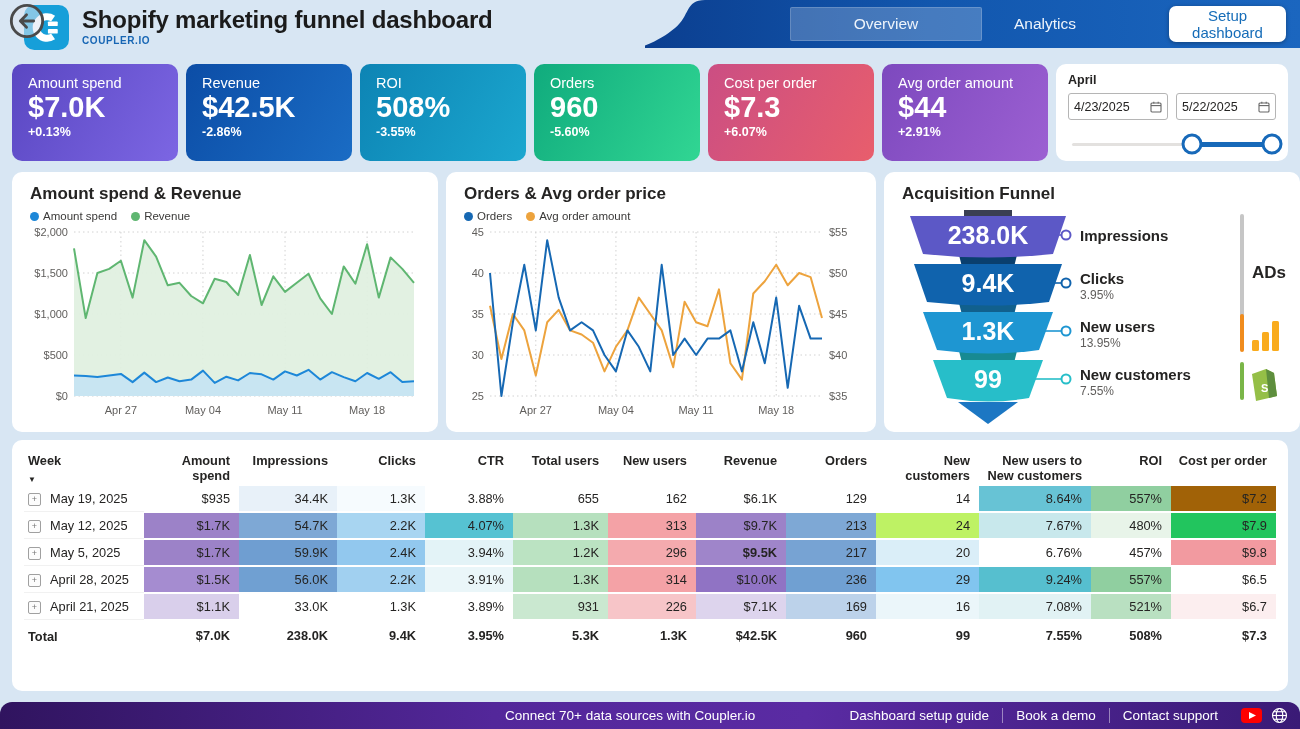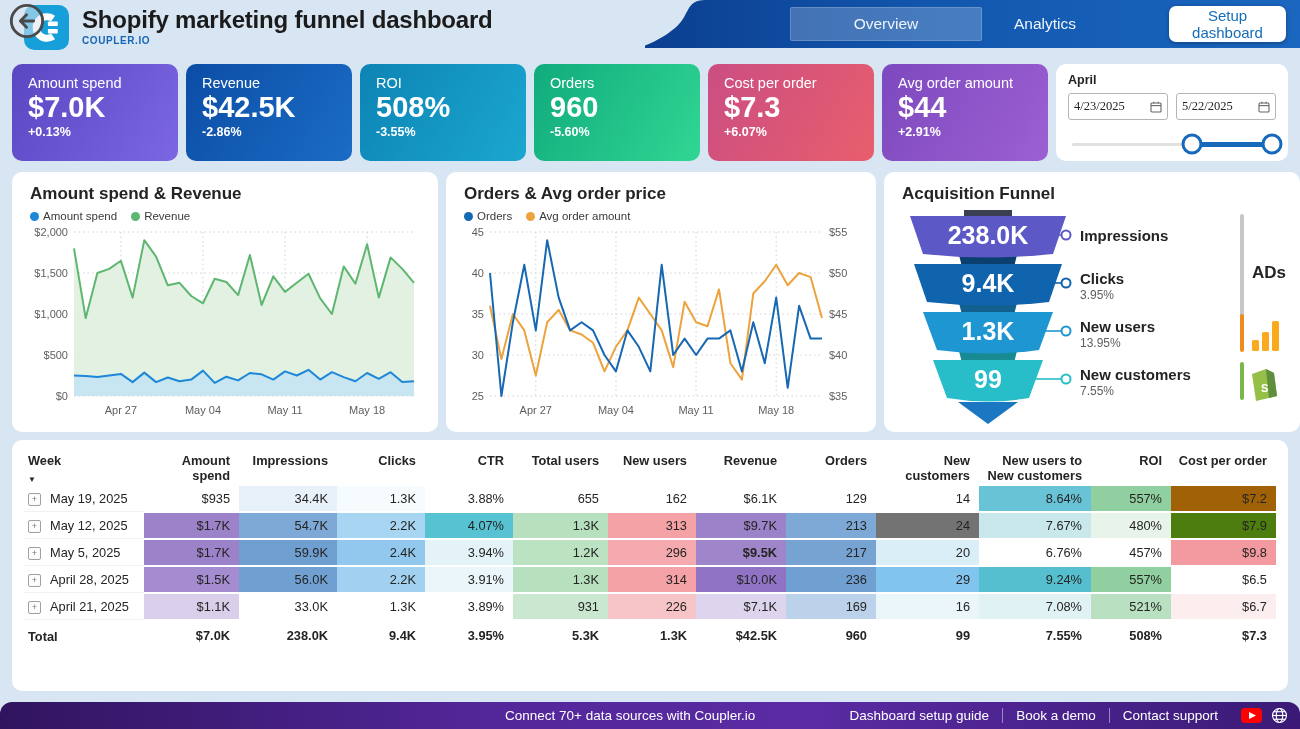--- a/index.html
+++ b/index.html
@@ -25,21 +25,21 @@
   .kpi-row{position:absolute;top:64px;left:12px;right:12px;display:flex;gap:8px;}
   .kpi-cards{display:contents;}
   .kpi-card{flex:1;height:97px;border-radius:10px;color:#fff;padding:11px 16px;box-sizing:border-box;}
   .kpi-label{font-size:14.5px;}
   .kpi-value{font-size:29px;font-weight:bold;line-height:1.15;}
   .kpi-delta{font-size:12.5px;font-weight:bold;margin-top:1px;}
   .date-card{flex:0 0 232px;height:97px;background:#fff;border-radius:10px;padding:9px 12px;box-sizing:border-box;}
   .date-label{font-size:12.5px;font-weight:bold;color:#252423;}
   .date-inputs{display:flex;gap:8px;margin-top:6px;}
   .date-input-wrap{flex:1;display:flex;align-items:center;border:1px solid #b5b5b5;border-radius:3px;height:25px;padding:0 5px;background:#fff;}
-  .date-input{border:none;outline:none;width:72px;font-size:12.5px;color:#252423;font-family:Liberation Serif, serif;padding:0;background:transparent;}
+  .date-input{border:none;outline:none;width:72px;font-size:12.5px;color:#252423;font-family:Liberation Sans, sans-serif;padding:0;background:transparent;}
   .cal-icon{margin-left:auto;display:flex;}
   .slider{position:relative;height:20px;margin:14px 4px 0 4px;cursor:pointer;}
   .track{position:absolute;left:0;right:0;top:9px;height:3px;background:#e3e1df;border-radius:2px;}
   .track-active{position:absolute;top:8px;height:5px;background:#1769b9;border-radius:3px;right:0;}
   .handle{position:absolute;top:10px;width:15px;height:15px;background:#fff;border:3px solid #1769b9;border-radius:50%;transform:translate(-50%,-50%);cursor:grab;}
 
   
   .charts-row{position:absolute;top:172px;left:12px;right:12px;height:260px;display:flex;gap:8px;}
   .chart-card{background:#fff;border-radius:10px;padding:10px 12px 6px 12px;box-sizing:border-box;}
   .card-a{flex:0 0 426px;}
@@ -361,24 +361,24 @@
         <tr>
           <td class="week"><span class="expand">+</span>May 12, 2025</td>
           <td style="background: rgb(156, 130, 200);">$1.7K</td>
           <td style="background: rgb(126, 168, 213);">54.7K</td>
           <td style="background: rgb(168, 213, 241);">2.2K</td>
           <td style="background: rgb(86, 194, 210);">4.07%</td>
           <td style="background: rgb(182, 224, 190);">1.3K</td>
           <td style="background: rgb(244, 162, 166);">313</td>
           <td style="background: rgb(156, 130, 200);">$9.7K</td>
           <td style="background: rgb(126, 168, 213);">213</td>
-          <td style="background: #737373;">24</td>
+          <td style="background: #bef264;">24</td>
           <td style="background: rgb(200, 232, 236);">7.67%</td>
           <td style="background: rgb(232, 244, 233);">480%</td>
-          <td style="background: #4d7c0f;">$7.9</td>
+          <td style="background: #22c55e;">$7.9</td>
         </tr>
         <tr>
           <td class="week"><span class="expand">+</span>May 5, 2025</td>
           <td style="background: rgb(156, 130, 200);">$1.7K</td>
           <td style="background: rgb(111, 158, 209);">59.9K</td>
           <td style="background: rgb(146, 200, 238);">2.4K</td>
           <td style="background: rgb(227, 243, 247);">3.94%</td>
           <td style="background: rgb(187, 227, 194);">1.2K</td>
           <td style="background: rgb(244, 170, 174);">296</td>
           <td style="background: rgb(159, 133, 202); font-weight: bold;">$9.5K</td>

